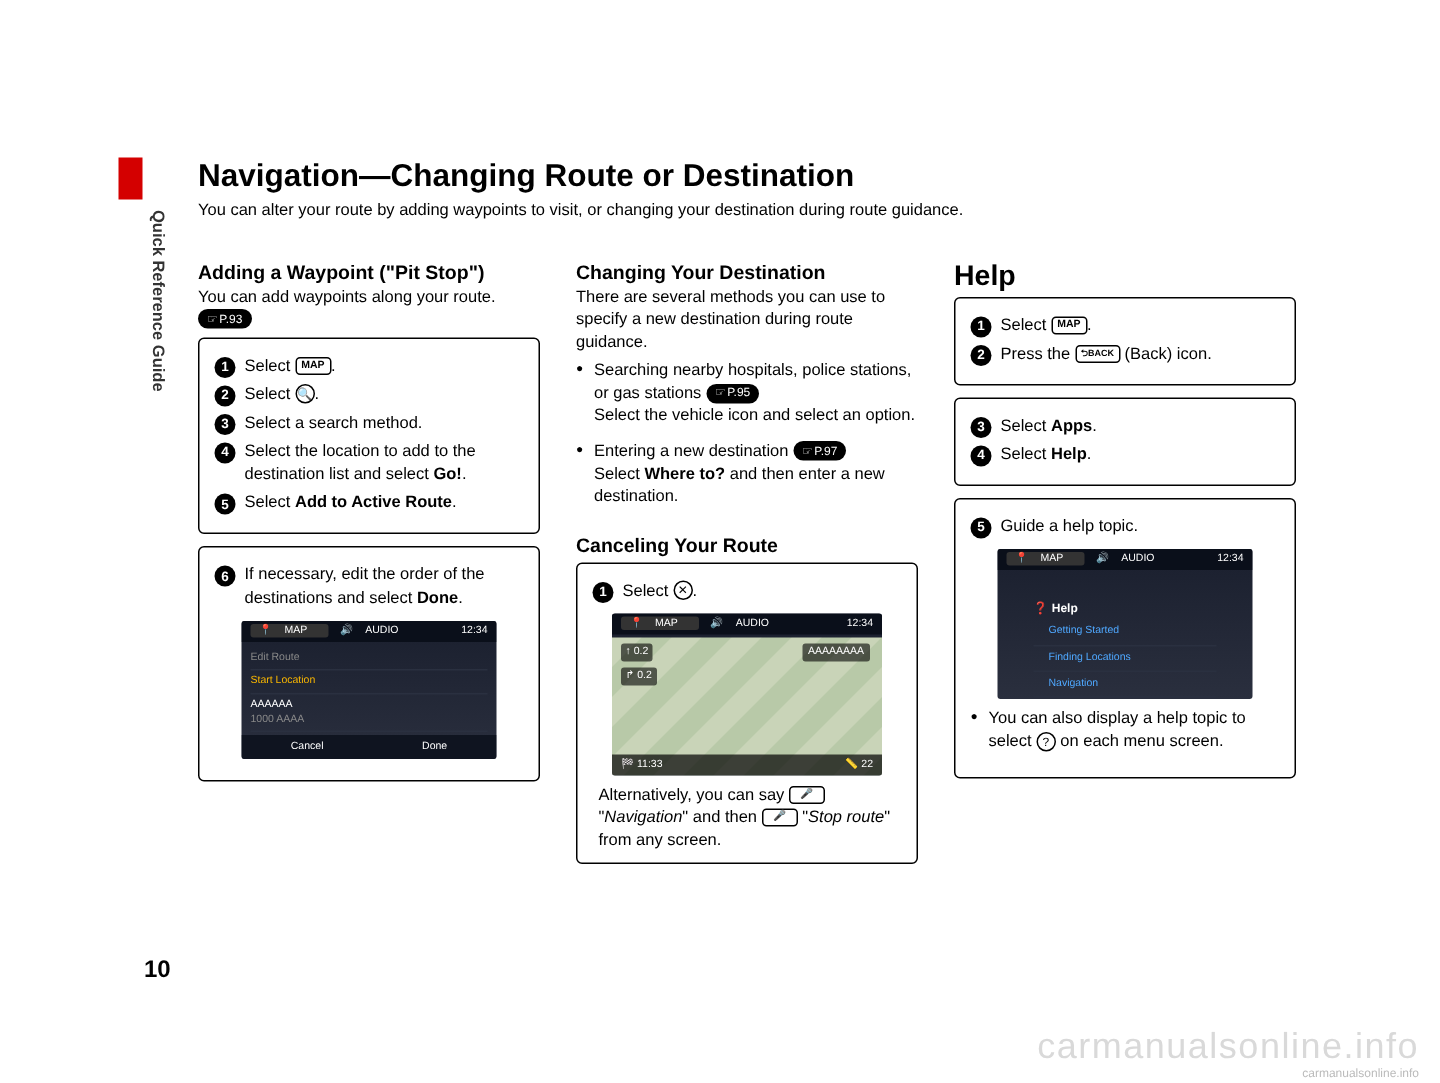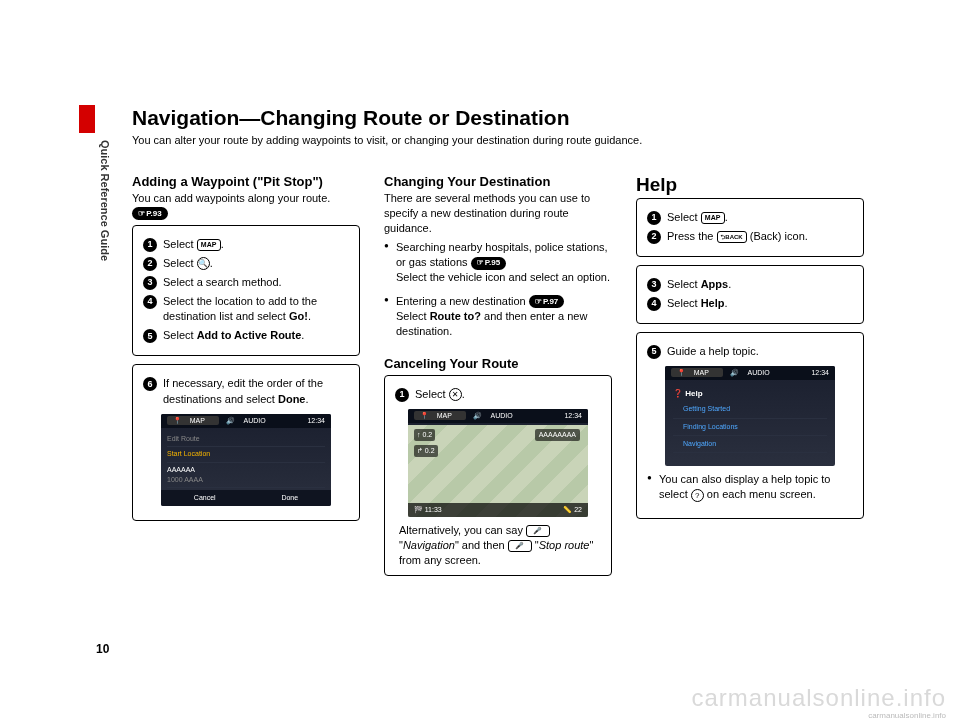--- a/index.html
+++ b/index.html
@@ -31,21 +31,21 @@
     text-orientation: mixed;
     font-size: 11px;
     font-weight: bold;
     color: #333;
     text-align: left;
   }
   .page-num {
     position: absolute;
     left: 96px;
     bottom: 66px;
-    font-size: 12px;
+    font-size: 16px;
     font-weight: bold;
   }
   .watermark {
     position: absolute;
     right: 14px;
     bottom: 10px;
     font-size: 24px;
     letter-spacing: 1px;
     color: #d9d9d9;
     font-weight: 300;
@@ -189,21 +189,21 @@
   }
   .pref {
     display: inline-flex;
     align-items: center;
     background: #000;
     color: #fff;
     border-radius: 8px;
     height: 13px;
     padding: 0 6px;
     font-size: 8px;
-    font-weight: bold;
+    font-weight: normal;
     vertical-align: middle;
   }
   .pref::before {
     content: "☞";
     font-size: 8px;
     margin-right: 1px;
   }
   .screenshot {
     background: linear-gradient(180deg, #1a1f2e 0%, #2a2f3e 100%);
     border-radius: 2px;
@@ -233,21 +233,21 @@
   .ss1 .footer { display: flex; justify-content: space-around; font-size: 7px; padding: 3px 0; background: #0f1420; position:absolute; bottom:0; left:0; right:0;}
   .ss2 { width: 180px; height: 108px; }
   .ss2 .map {
     position: absolute; inset: 16px 0 0 0;
     background: linear-gradient(135deg, #c9d4b8 25%, #b8c9a8 25%, #b8c9a8 50%, #c9d4b8 50%, #c9d4b8 75%, #b8c9a8 75%);
     background-size: 40px 40px;
   }
   .ss2 .map-label { position:absolute; top:20px; right:8px; background:rgba(0,0,0,0.6); padding:1px 4px; border-radius:2px; font-size:7px;}
   .ss2 .map-bottom { position:absolute; bottom:0; left:0; right:0; display:flex; justify-content:space-between; padding:2px 6px; background:rgba(0,0,0,0.7); font-size:7px;}
   .ss3 { width: 170px; height: 100px; }
-  .ss3 .body { padding: 6px 8px; }
+  .ss3 .body { padding: 6px 24px; margin-top: 12px; }
   .ss3 .menu-title { font-size:8px; padding:2px 0; }
   .ss3 .menu-item { font-size:7px; color:#4fa8ff; padding:3px 0 3px 10px; border-bottom:1px solid #2a3040;}
   b { font-weight: bold; }
   .sub-note { font-size: 11px; padding-left: 22px; line-height:1.35; margin-top:2px;}
 </style>
 </head>
 <body>
 
 <div class="red-tab"></div>
 <div class="sidebar-label">Quick Reference Guide</div>
@@ -328,21 +328,21 @@
     <div class="col">
       <h2>Changing Your Destination</h2>
       <p class="desc">There are several methods you can use to specify a new destination during route guidance.</p>
       <ul class="bullet-list">
         <li>
           <span>Searching nearby hospitals, police stations, or gas stations </span><span class="pref">P.95</span><br>
           <span>Select the vehicle icon and select an option.</span>
         </li>
         <li>
           <span>Entering a new destination </span><span class="pref">P.97</span><br>
-          <span>Select </span><b>Route to?</b><span> and then enter a new destination.</span>
+          <span>Select </span><b>Where to?</b><span> and then enter a new destination.</span>
         </li>
       </ul>
 
       <h3>Canceling Your Route</h3>
       <div class="box">
         <div class="step">
             <span class="step-num">1</span>
           <span class="step-text">
             <span>Select </span><span class="icon-round">✕</span><span>.</span>
           </span>

